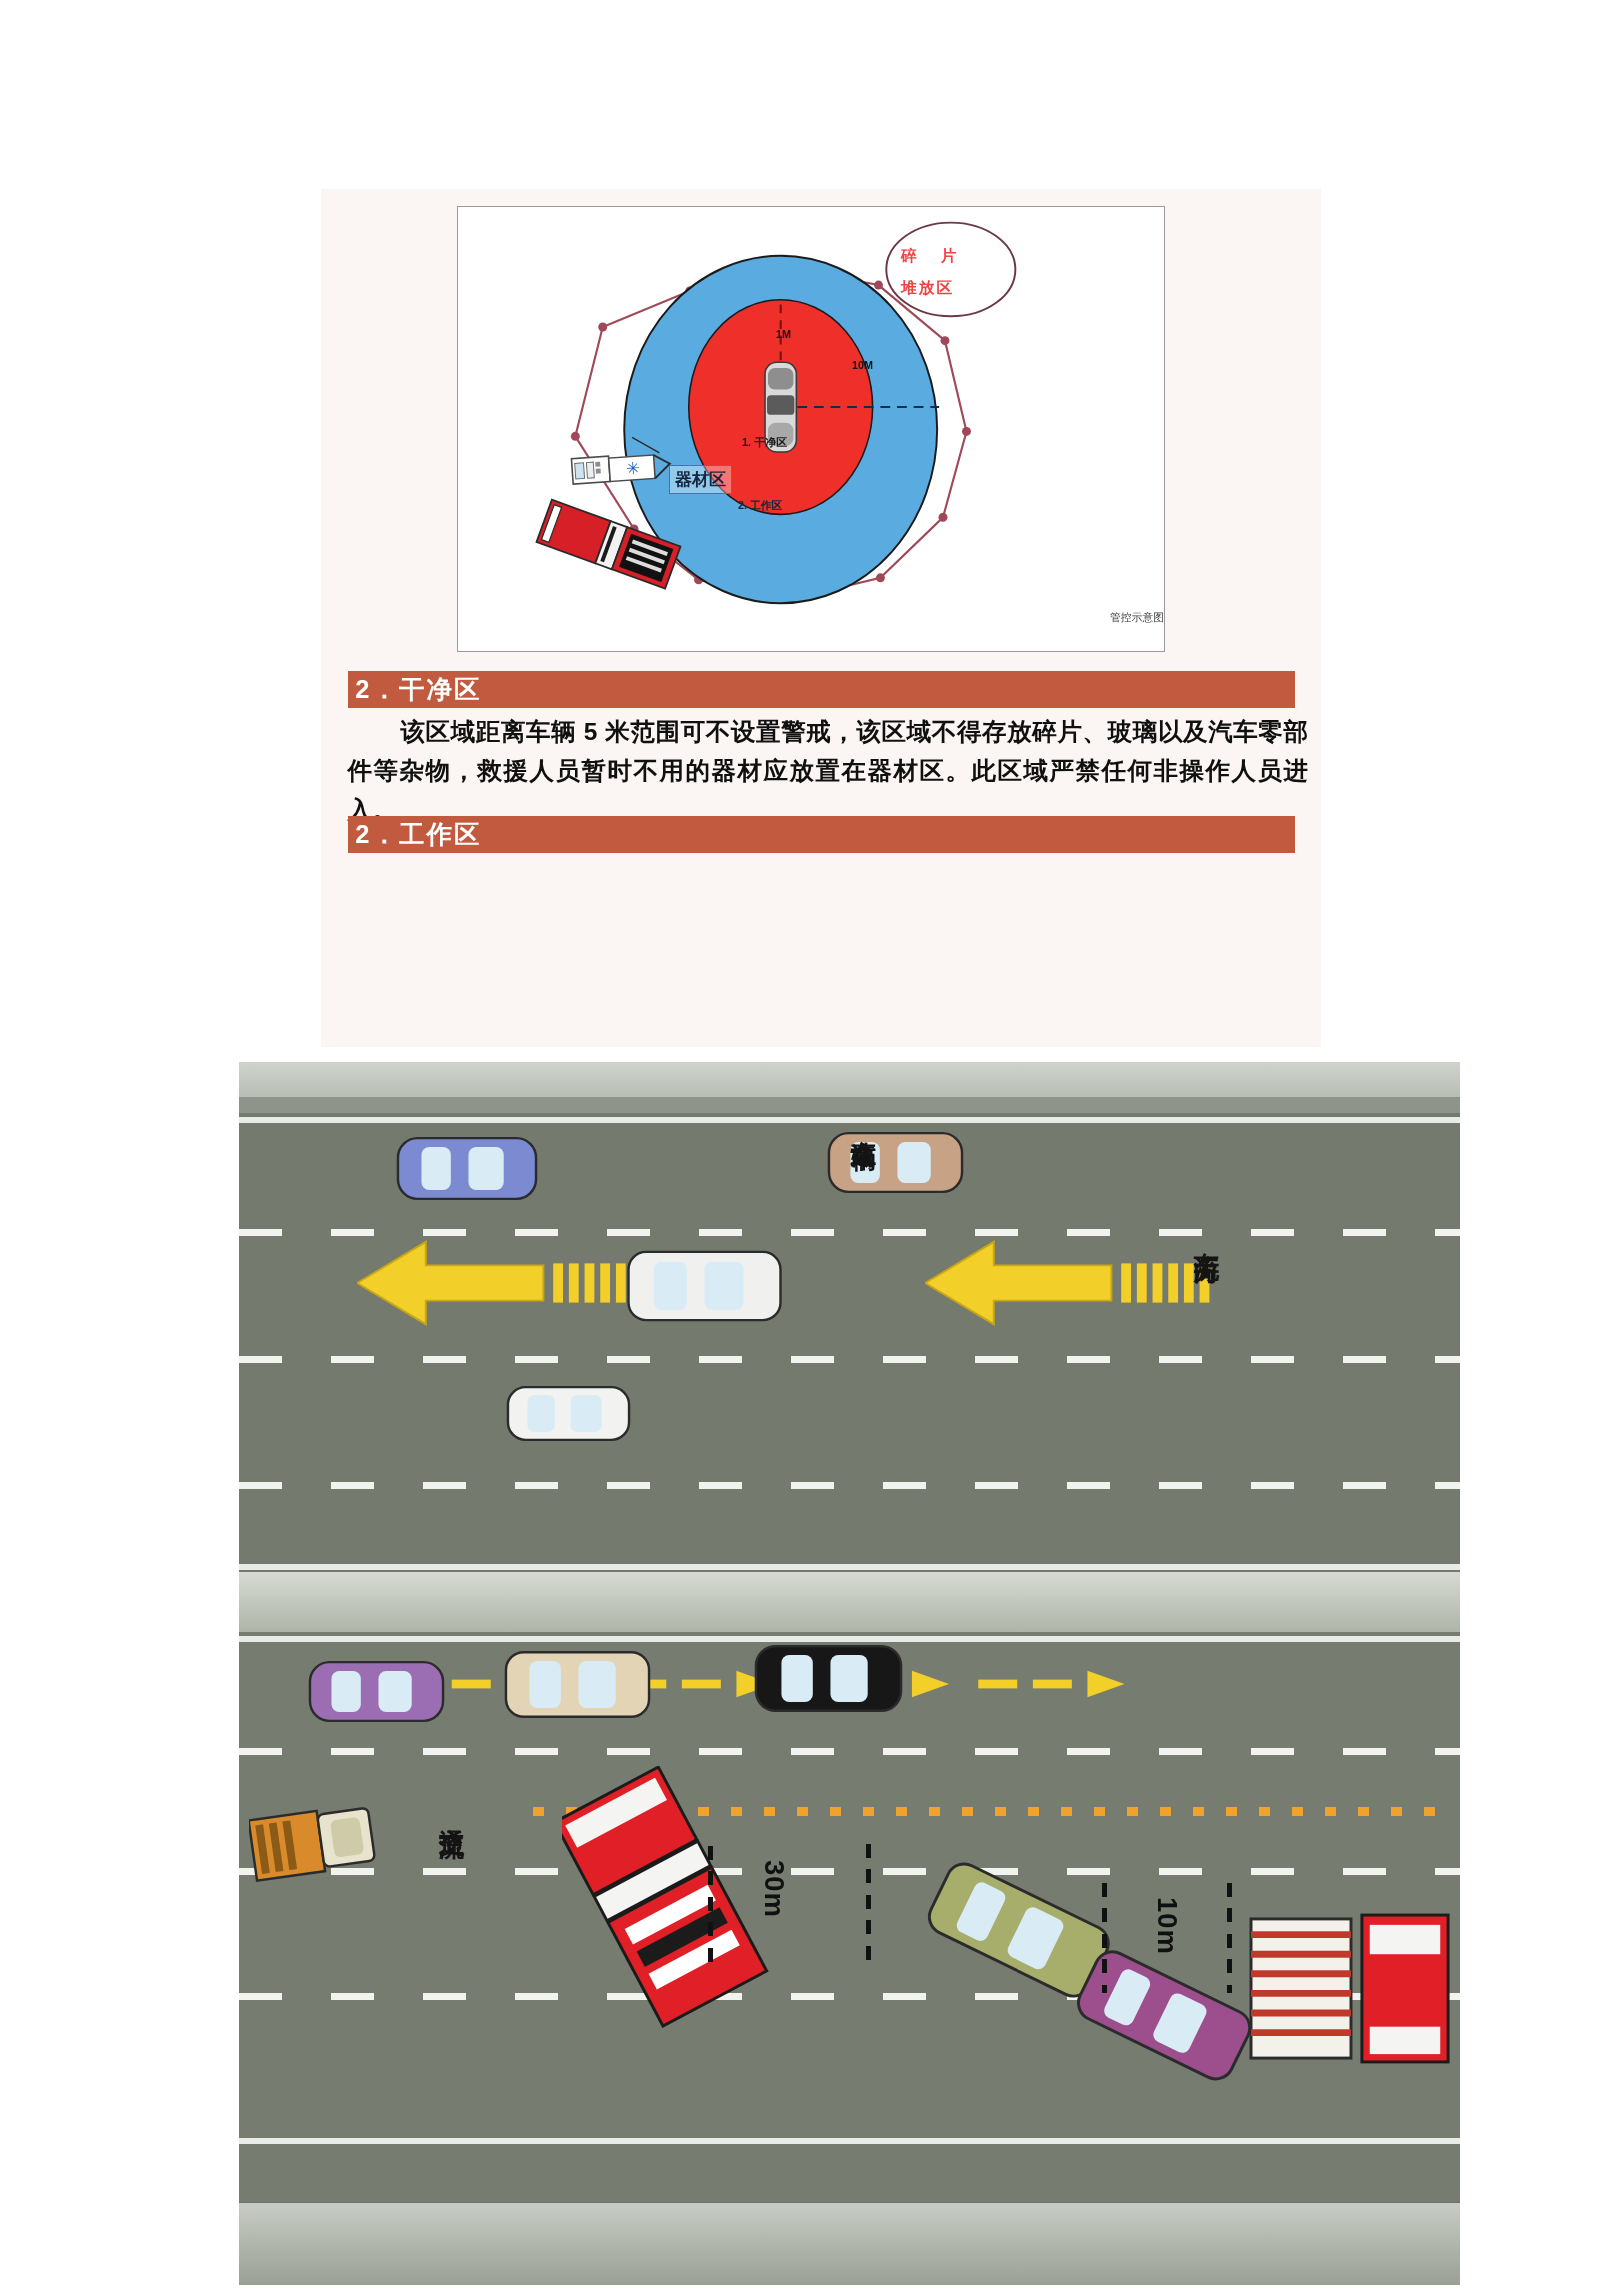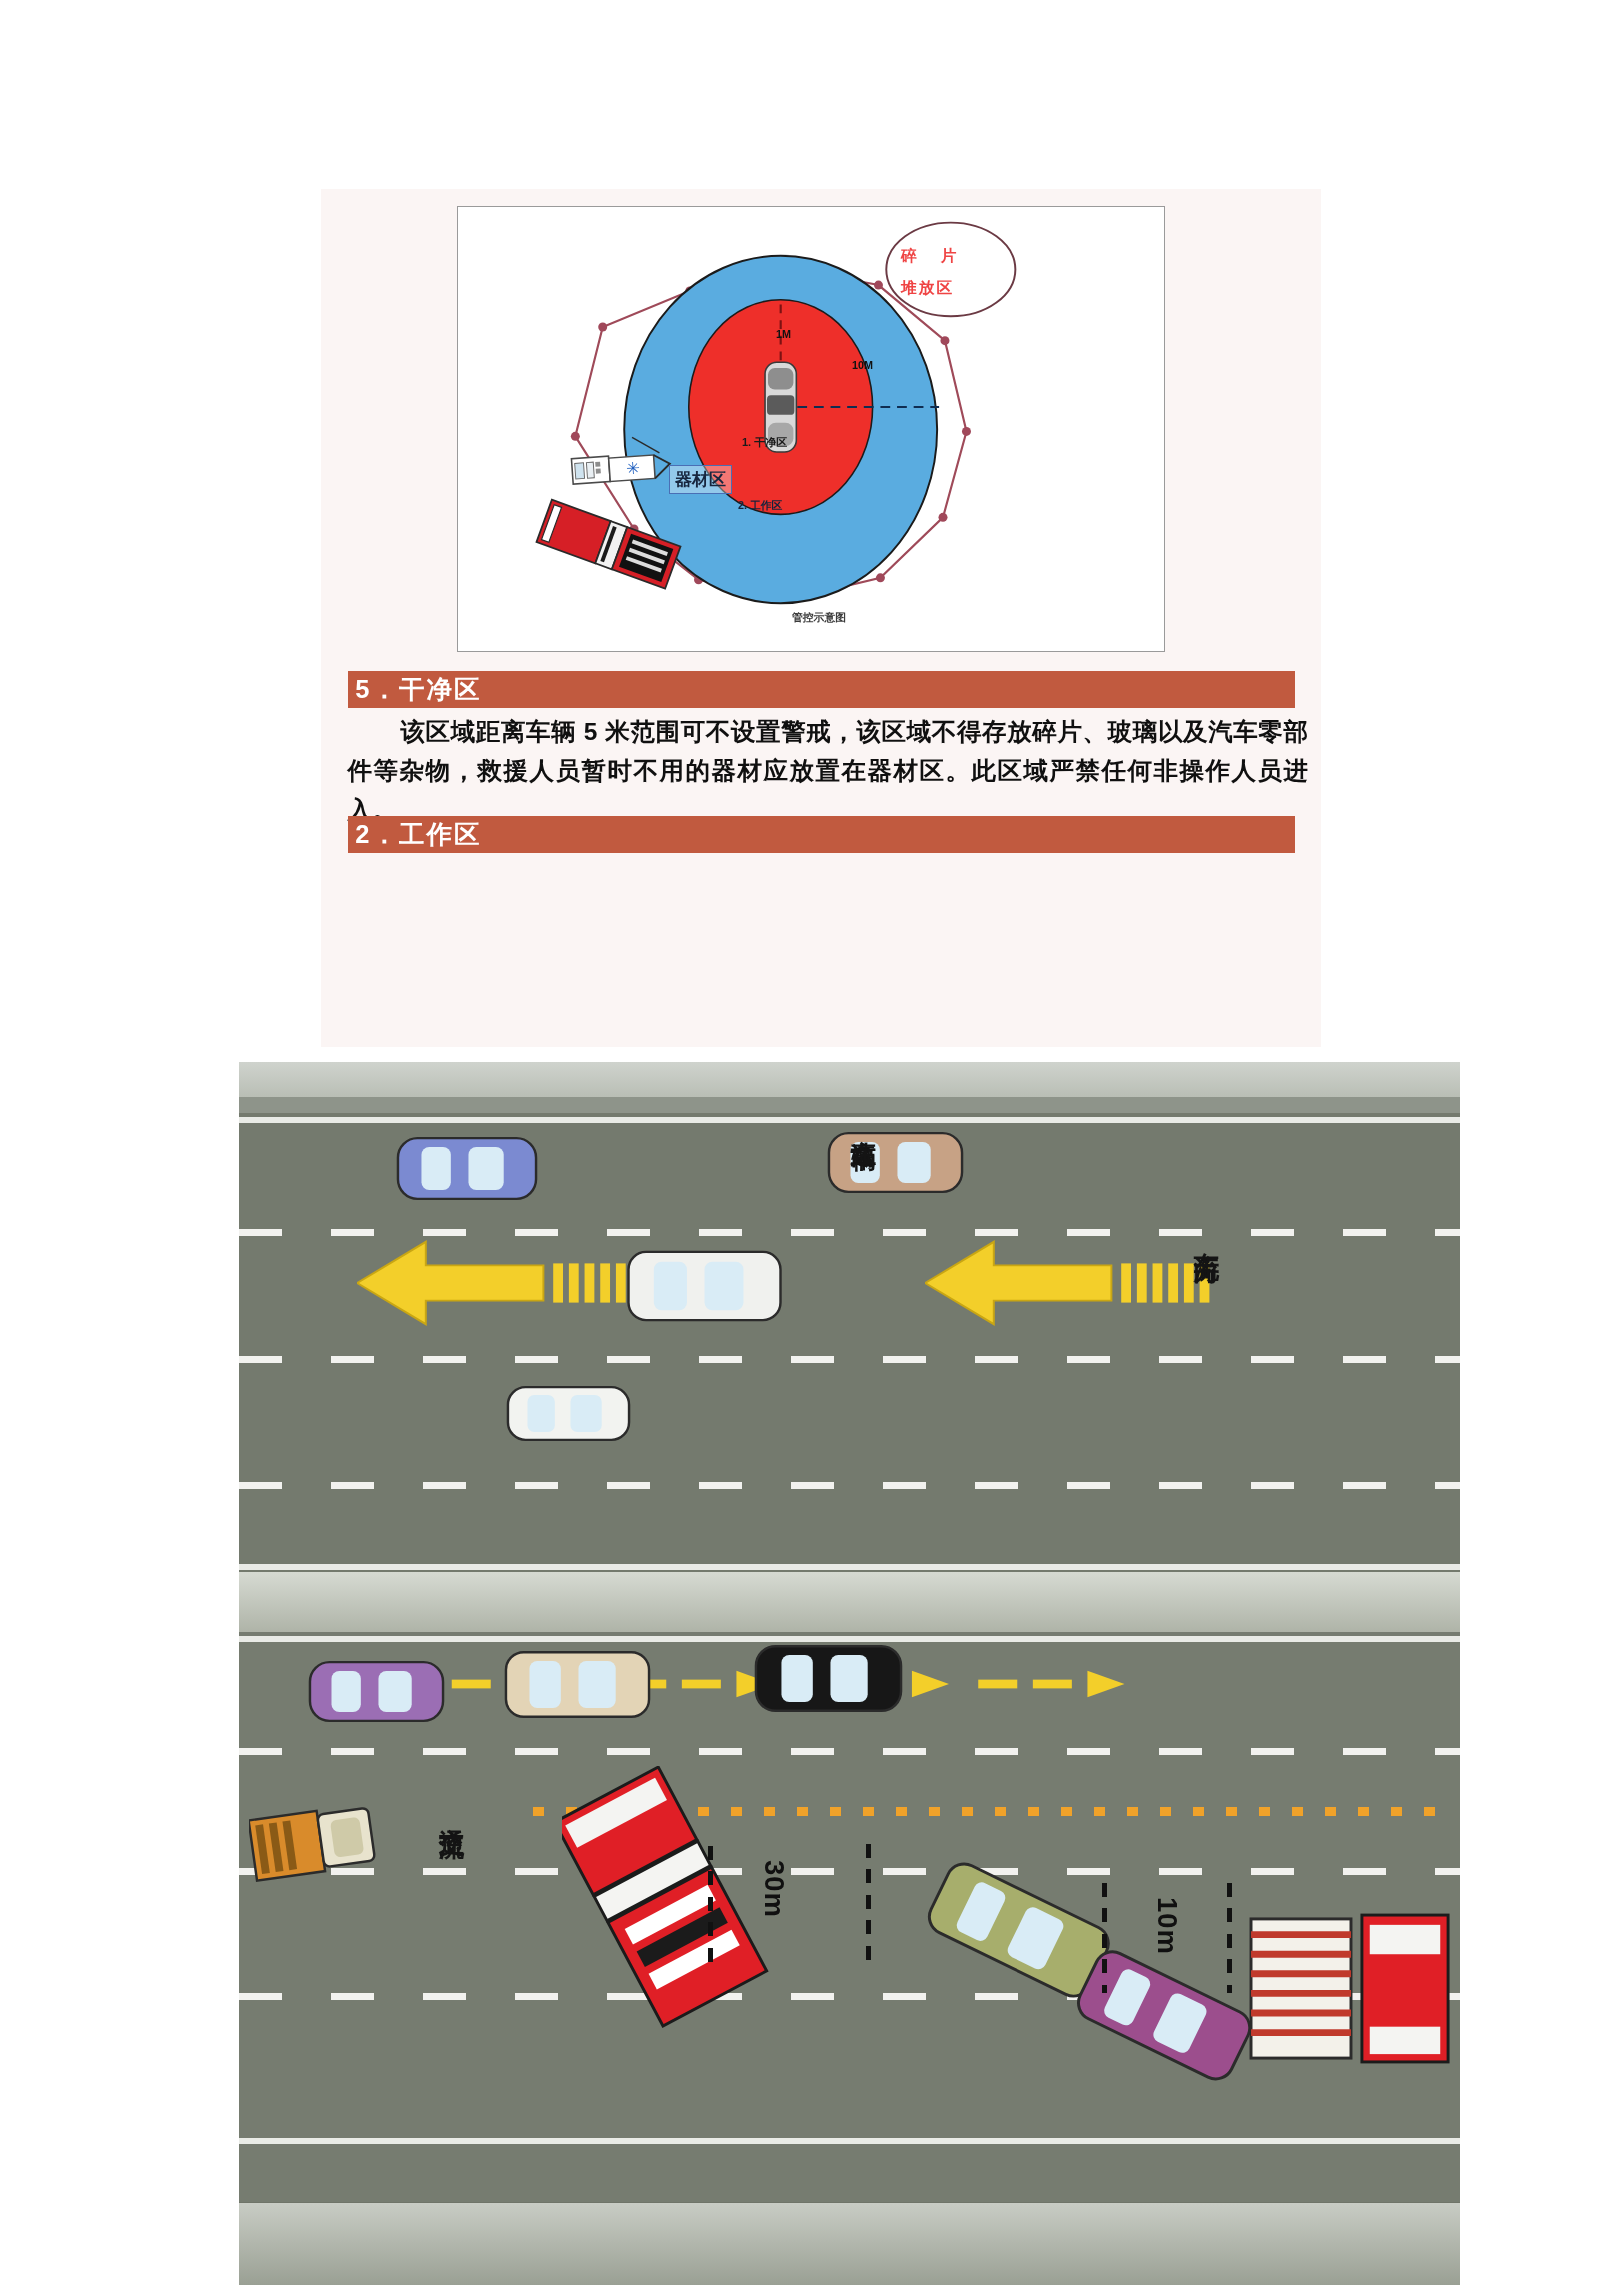--- a/index.html
+++ b/index.html
@@ -26,21 +26,21 @@
   #lbl-debris2{left:443px;top:71px;font-size:15.7px;letter-spacing:2px;font-weight:700;}
   #lbl-5m{left:318px;top:121px;font-size:10.8px;font-weight:700;color:#111;}
   #lbl-10m{left:394px;top:152px;font-size:10.8px;font-weight:700;color:#111;}
   #lbl-clean{left:284px;top:228px;font-size:11px;font-weight:700;color:#1a1a1a;}
   #lbl-work{left:280px;top:292px;font-size:10.8px;font-weight:700;color:#14243d;}
   #lbl-equip{
     left:211px;top:258px;font-size:17px;font-weight:700;color:#17263f;
     border:1px solid #4a6fb5;padding:2px 4.9px;background:rgba(255,255,255,.35);
   }
   #lbl-caption{
-    left:16px;right:0;top:404px;text-align:center;font-size:10.8px;color:#3b3b3b;font-weight:700;
+    left:16px;right:0;top:404px;text-align:right;font-size:10.8px;color:#3b3b3b;font-weight:400;
   }
 
   
   .sec-head{
     position:absolute;left:26.5px;width:947px;height:37px;
     background:#c15a3f;color:#ffffff;font-size:25.5px;font-weight:700;
     line-height:37px;padding-left:7.8px;box-sizing:border-box;letter-spacing:2px;
   }
   #sec1-head{top:482px;}
   #sec2-head{top:627px;}
@@ -150,21 +150,21 @@
     <div class="dlabel" id="lbl-debris1">碎 片</div>
     <div class="dlabel" id="lbl-debris2">堆放区</div>
     <div class="dlabel" id="lbl-5m">1M</div>
     <div class="dlabel" id="lbl-10m">10M</div>
     <div class="dlabel" id="lbl-clean">1. 干净区</div>
     <div class="dlabel" id="lbl-work">2. 工作区</div>
     <div class="dlabel" id="lbl-equip">器材区</div>
     <div class="dlabel" id="lbl-caption">管控示意图</div>
   </div>
 
-  <div class="sec-head" id="sec1-head">5．干净区</div>
+  <div class="sec-head" id="sec1-head">2．干净区</div>
   <div class="sec-body" id="sec1-body">该区域距离车辆 5 米范围可不设置警戒，该区域不得存放碎片、玻璃以及汽车零部件等杂物，救援人员暂时不用的器材应放置在器材区。此区域严禁任何非操作人员进入。</div>
 
   <div class="sec-head" id="sec2-head">2．工作区</div>
 </div>
 
 <div id="photo">
 
   <div class="band" id="shoulder-top"></div>
   <div class="band" id="shoulder-top2"></div>
   <div class="band" id="road-a"></div>

